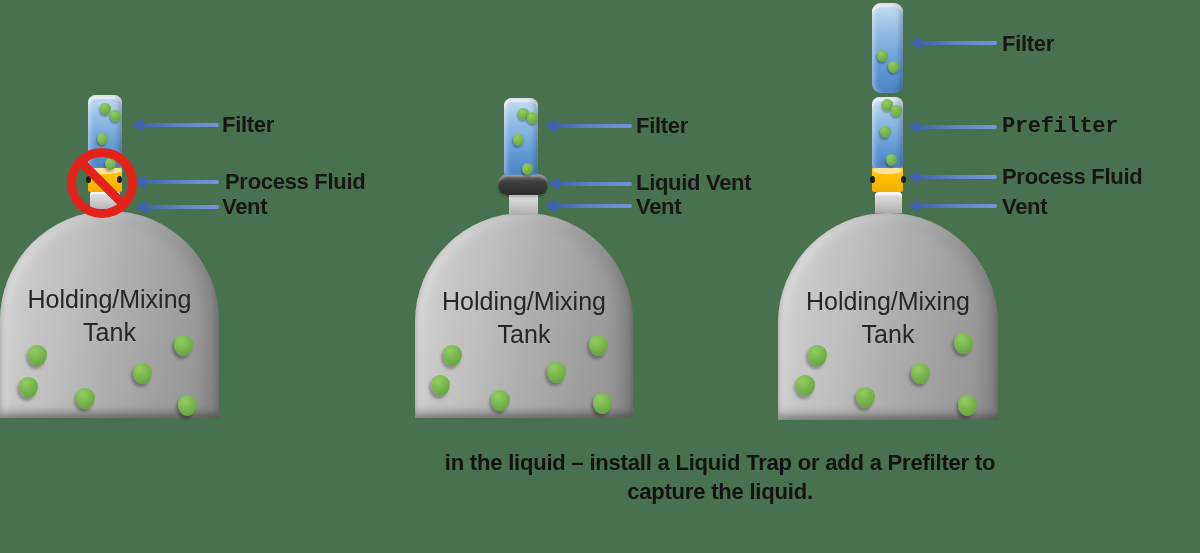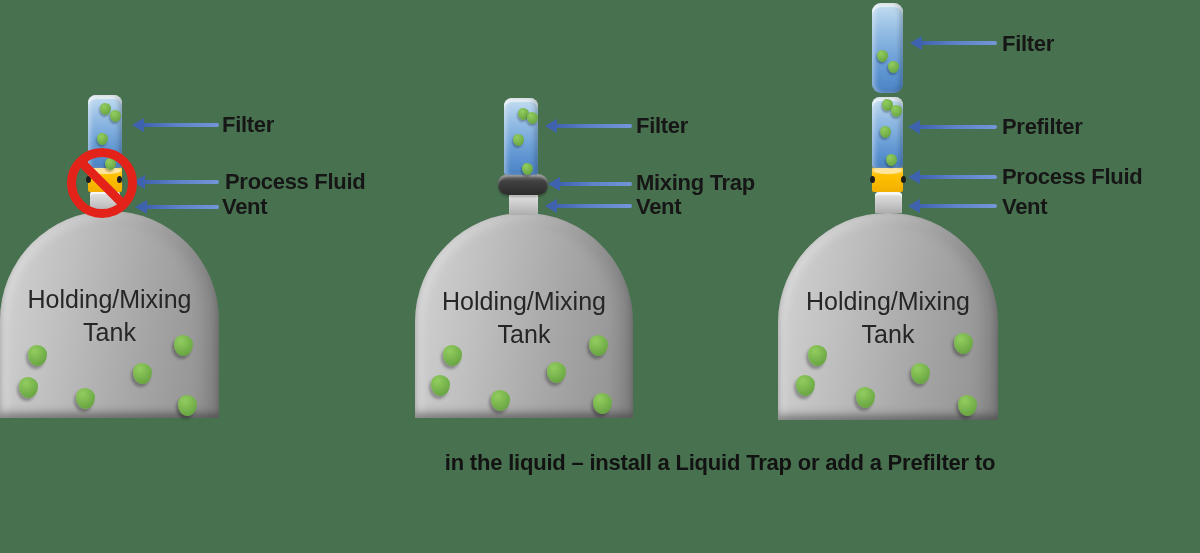--- a/index.html
+++ b/index.html
@@ -168,21 +168,21 @@
     <div class="arrow" style="left:545px;top:119px;width:87px;">
       <span class="head"></span>
         <span class="shaft"></span>
     </div>
     <div class="lbl" style="left:636px;top:113px;">Filter</div>
 
     <div class="arrow" style="left:548px;top:177px;width:84px;">
       <span class="head"></span>
         <span class="shaft"></span>
     </div>
-    <div class="lbl" style="left:636px;top:170px;">Mixing Trap</div>
+    <div class="lbl" style="left:636px;top:170px;">Liquid Vent</div>
 
     <div class="arrow" style="left:545px;top:199px;width:87px;">
       <span class="head"></span>
         <span class="shaft"></span>
     </div>
     <div class="lbl" style="left:636px;top:194px;">Vent</div>
   </section>
 
   <section>
     <div class="tank" style="left:778px;top:213px;width:220px;height:207px;">
@@ -211,32 +211,33 @@
     <div class="arrow" style="left:910px;top:36px;width:87px;">
       <span class="head"></span>
         <span class="shaft"></span>
     </div>
     <div class="lbl" style="left:1002px;top:31px;">Filter</div>
 
     <div class="arrow" style="left:908px;top:120px;width:89px;">
       <span class="head"></span>
         <span class="shaft"></span>
     </div>
-    <div class="lbl" style="left:1002px;top:114px;">Prefilter</div>
+    <div class="lbl" style="left:1002px;top:114px;font-family:Liberation Mono, monospace;">Prefilter</div>
 
     <div class="arrow" style="left:908px;top:170px;width:89px;">
       <span class="head"></span>
         <span class="shaft"></span>
     </div>
     <div class="lbl" style="left:1002px;top:164px;">Process Fluid</div>
 
     <div class="arrow" style="left:908px;top:199px;width:89px;">
       <span class="head"></span>
         <span class="shaft"></span>
     </div>
     <div class="lbl" style="left:1002px;top:194px;">Vent</div>
   </section>
 
   <div class="caption">
     <div>in the liquid – install a Liquid Trap or add a Prefilter to</div>
+    <div>capture the liquid.</div>
   </div>
 
 </div>
 
 </body></html>

